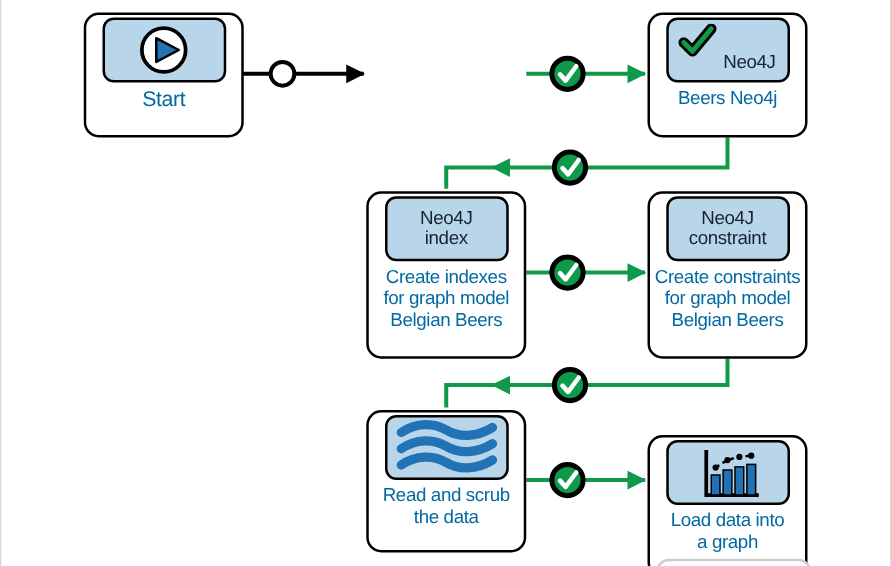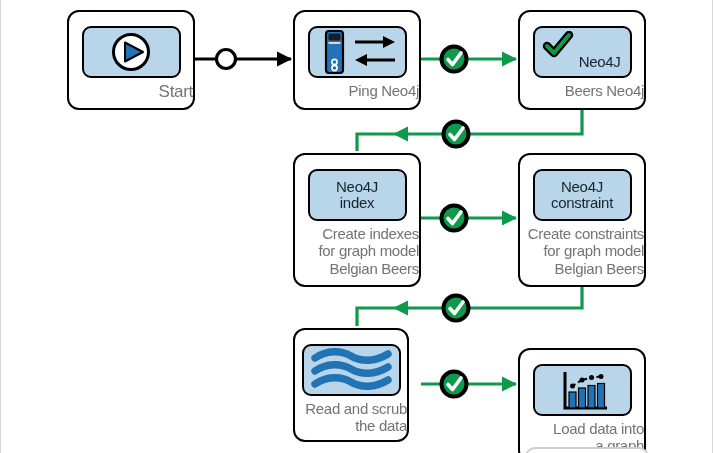--- a/index.html
+++ b/index.html
@@ -29,36 +29,36 @@
   .node{
     position:absolute;
     box-sizing:border-box;
     background:#ffffff;
     border:2.6px solid var(--ink,#000000);
     border-radius:12px;
   }
   .icon-box{
     box-sizing:border-box;
     width:99px;height:52px;
-    margin:14px auto 0 auto;
+    margin:2px auto 0 auto;
     background:var(--box-blue,#b9d5e9);
     border:2.6px solid var(--ink,#000000);
     border-radius:9px;
     display:flex;align-items:center;justify-content:center;
     position:relative;
     overflow:hidden;
   }
   .node-label{
     margin-top:4px;
-    text-align:right;
+    text-align:center;
     font-size:15px;
     line-height:1.16;
     letter-spacing:-0.3px;
     white-space:pre-line;
-    color:#737373;
+    color:#0369a1;
   }
   .node-label.big{font-size:17px;}
   .badge-text{
     font-size:15px;
     line-height:1.1;
     letter-spacing:-0.3px;
     text-align:center;
     white-space:pre-line;
     color:#17242f;
   }
@@ -145,36 +145,20 @@
   <div class="node" style="left:66px;top:10px;width:128px;height:100px">
     <div class="icon-box">
       <svg width="93" height="46" viewBox="0 0 93 46">
         <circle cx="46" cy="23" r="17.5" fill="#ffffff" stroke="#000000" stroke-width="3"></circle>
         <path class="icon-blue" d="M40,13.5 L58,23 L40,32.5 Z" stroke="#000000" stroke-width="2" stroke-linejoin="round"></path>
       </svg>
     </div>
     <div class="node-label big">Start</div>
   </div>
 
-  <div class="node" style="left:292px;top:10px;width:128px;height:100px">
-    <div class="icon-box">
-      <svg width="93" height="46" viewBox="0 0 93 46">
-        <rect class="icon-blue" x="15" y="2" width="17" height="42" rx="3" stroke="#000000" stroke-width="2.2"></rect>
-        <rect x="17.5" y="4.5" width="12" height="7" rx="1.5" fill="#1c1c1c"></rect>
-        <line x1="17.5" y1="14" x2="29.5" y2="14" stroke="#ffffff" stroke-width="1.4"></line>
-        <circle cx="23.5" cy="33" r="2.6" fill="none" stroke="#ffffff" stroke-width="1.6"></circle>
-        <circle cx="23.5" cy="39" r="2.6" fill="none" stroke="#ffffff" stroke-width="1.6"></circle>
-        <line x1="44" y1="13" x2="75" y2="13" stroke="#000000" stroke-width="3.2"></line>
-        <polygon points="84,13 72,7 72,19" fill="#000000"></polygon>
-        <line x1="52" y1="31" x2="84" y2="31" stroke="#000000" stroke-width="3.2"></line>
-        <polygon points="44,31 56,25 56,37" fill="#000000"></polygon>
-      </svg>
-    </div>
-    <div class="node-label">Ping Neo4j</div>
-  </div>
 
   <div class="node" style="left:517px;top:10px;width:128px;height:100px">
     <div class="icon-box">
       <svg class="checkmark-svg" width="32" height="28" viewBox="0 0 32 28">
         <path d="M5,15 L12,22 L27,4" fill="none" stroke="#000000" stroke-width="8.5" stroke-linecap="round" stroke-linejoin="round"></path>
         <path d="M5,15 L12,22 L27,4" fill="none" stroke="var(--green,#0e9a4a)" stroke-width="4" stroke-linecap="round" stroke-linejoin="round"></path>
       </svg>
       <span class="check-note-text">Neo4J</span>
     </div>
     <div class="node-label">Beers Neo4j</div>
@@ -193,21 +177,21 @@
   <div class="node" style="left:517px;top:153px;width:128px;height:134px">
     <div class="icon-box">
       <span class="badge-text">Neo4J
 constraint</span>
     </div>
     <div class="node-label">Create constraints
 for graph model
 Belgian Beers</div>
   </div>
 
-  <div class="node" style="left:292px;top:328px;width:116px;height:114px">
+  <div class="node" style="left:292px;top:328px;width:128px;height:114px">
     <div class="icon-box">
       <svg width="93" height="46" viewBox="0 0 93 46">
         <g class="icon-blue-stroke" stroke-width="7.4" stroke-linecap="round" fill="none">
           <path d="M10,11 C22,3 36,3 46,9 C56,15 70,15 83,7"></path>
           <path d="M10,24 C22,16 36,16 46,22 C56,28 70,28 83,20"></path>
           <path d="M10,37 C22,29 36,29 46,35 C56,41 70,41 83,33"></path>
         </g>
       </svg>
     </div>
     <div class="node-label">Read and scrub

